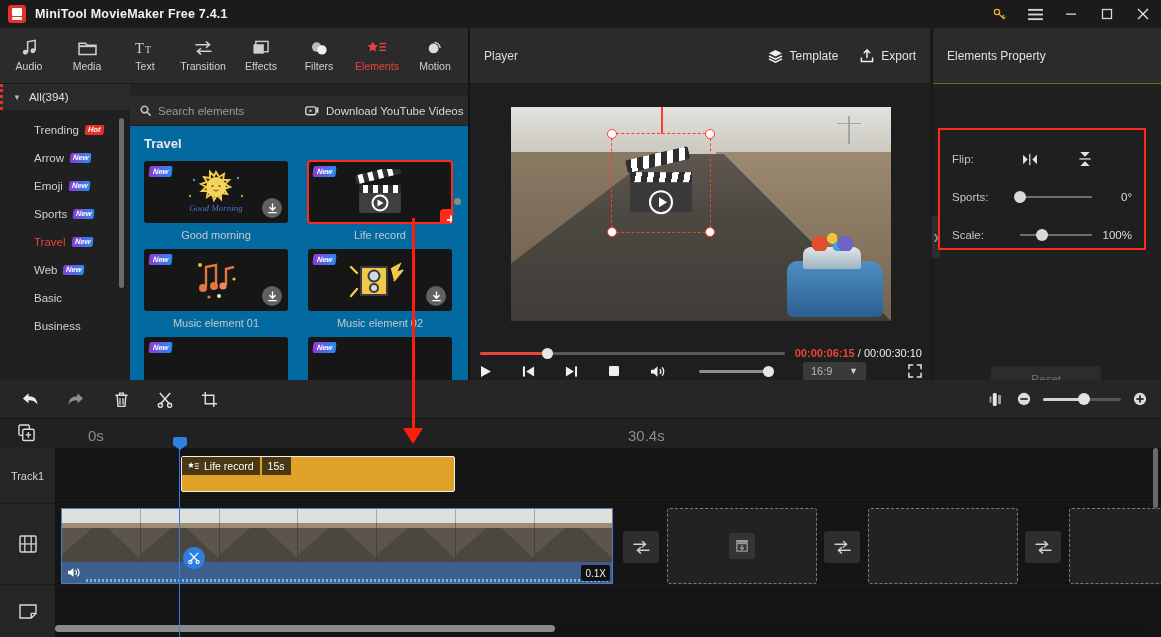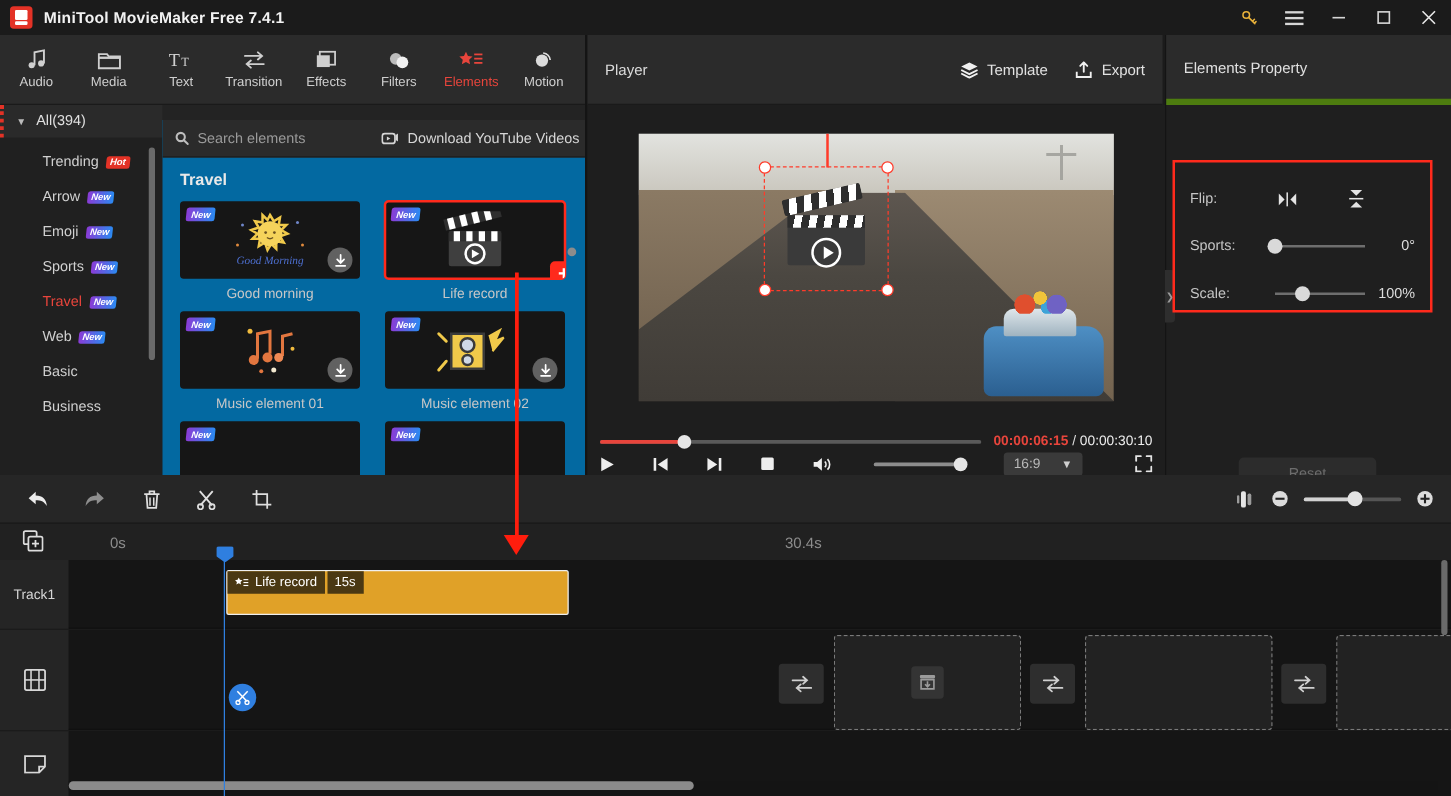--- a/index.html
+++ b/index.html
@@ -247,21 +247,21 @@
   #ratio-sel .cv { margin-left:auto; font-size:9px; color:#cfcfcf; }
   #fullscreen-btn { margin-left:12px; color:#e4e4e4; cursor:pointer; }
 
   
   #props {
     position:absolute; left:932px; top:28px; width:229px; height:352px;
     background:#1f1f1f; border-left:1px solid #141414;
   }
   #props-head {
     height:56px; display:flex; align-items:center; padding-left:14px;
-    background:#2b2b2b; border-bottom:5px solid #4d7c0f;
+    background:#2b2b2b; border-bottom:1px solid #4d7c0f;
     font-size:12px; color:#e0e0e0;
   }
   #props-box {
     position:absolute; left:5px; top:100px; width:208px; height:122px;
     border:2px solid #ff2a1c; padding: 10px 12px 0 12px;
   }
   .prow { display:flex; align-items:center; height:38px; }
   .plabel { width:58px; font-size:11.5px; color:#c5c5c5; }
   .flipicons { display:flex; align-items:center; gap:40px; padding-left:12px; }
   .flip-btn { cursor:pointer; color:#e4e4e4; }
@@ -286,21 +286,21 @@
     border-bottom:1px solid #161616; padding-left:20px; gap:28px;
   }
   .tl-tool { color:#d9d9d9; cursor:pointer; display:flex; align-items:center; }
   #tl-right { margin-left:auto; display:flex; align-items:center; gap:12px; padding-right:14px; }
   #zoom-slider { position:relative; width:78px; height:3px; background:#555; border-radius:2px; }
   #zoom-fill { position:absolute; left:0; top:0; height:3px; width:52%; background:#d2d2d2; border-radius:2px; }
   #zoom-knob { position:absolute; left:52%; top:-5px; margin-left:-6px; width:12px; height:12px; border-radius:50%; background:#e3e3e3; }
 
   #ruler { position:absolute; left:0; top:39px; width:1161px; height:29px; background:#212121; }
   #ruler-btn { position:absolute; left:18px; top:5px; color:#dcdcdc; }
-  .rtick { position:absolute; top:8px; font-size:12px; color:#8d8d8d;padding-left:34px; }
+  .rtick { position:absolute; top:8px; font-size:15px; color:#8d8d8d;padding-left:34px; }
 
   #tracks { position:absolute; left:0; top:68px; width:1161px; height:189px; background:#1b1b1b; }
   .thead { position:absolute; left:0; width:55px; background:#252525; display:flex; align-items:center; justify-content:center; }
   #thead1 { top:0; height:55px; font-size:11px; color:#d5d5d5; }
   #thead2 { top:56px; height:80px; color:#d8d8d8; }
   #thead3 { top:137px; height:52px; color:#d8d8d8; }
   .trow { position:absolute; left:55px; right:0; background:#151515; }
   #trow1 { top:0; height:55px; border-bottom:1px solid #101010; }
   #trow2 { top:56px; height:80px; border-bottom:1px solid #101010; }
   #trow3 { top:137px; height:52px; }
@@ -945,20 +945,42 @@
                 <rect x="7.4" y="4" width="4.4" height="1" fill="#fff"></rect>
                 <rect x="7.4" y="6.6" width="4.4" height="1" fill="#fff"></rect>
               </svg>
             <span>Life record</span>
           </div>
           <div class="cdur">15s</div>
         </div>
       </div>
 
       <div class="trow" id="trow2">
+        <div id="video-clip">
+          <div class="frames">
+            <div class="frame"></div>
+            <div class="frame"></div>
+            <div class="frame"></div>
+            <div class="frame"></div>
+            <div class="frame"></div>
+            <div class="frame"></div>
+            <div class="frame"></div>
+          </div>
+          <div class="audio">
+            <span class="vol">
+              <svg width="13" height="11" viewBox="0 0 14 12">
+                  <path d="M1 4 h2.6 L7 1 v10 L3.6 8 H1z" fill="#fff"></path>
+                  <path d="M9.2 3.6 a3.2 3.2 0 0 1 0 4.8" fill="none" stroke="#fff" stroke-width="1.3"></path>
+                  <path d="M11.2 1.8 a5.6 5.6 0 0 1 0 8.4" fill="none" stroke="#fff" stroke-width="1.3"></path>
+                </svg>
+            </span>
+            <div class="wave"></div>
+          </div>
+          <div id="speed-chip">0.1X</div>
+        </div>
         <div id="split-marker">
           <svg width="12" height="12" viewBox="0 0 13 13">
               <path d="M2 1 L10.5 10 M11 1 L2.5 10" stroke="#fff" stroke-width="1.3" fill="none"></path>
               <circle cx="2.6" cy="10.8" r="1.7" fill="none" stroke="#fff" stroke-width="1.2"></circle>
               <circle cx="10.4" cy="10.8" r="1.7" fill="none" stroke="#fff" stroke-width="1.2"></circle>
             </svg>
         </div>
 
         <div class="trans-btn" style="left:568px">
           <svg width="17" height="15" viewBox="0 0 18 16">

